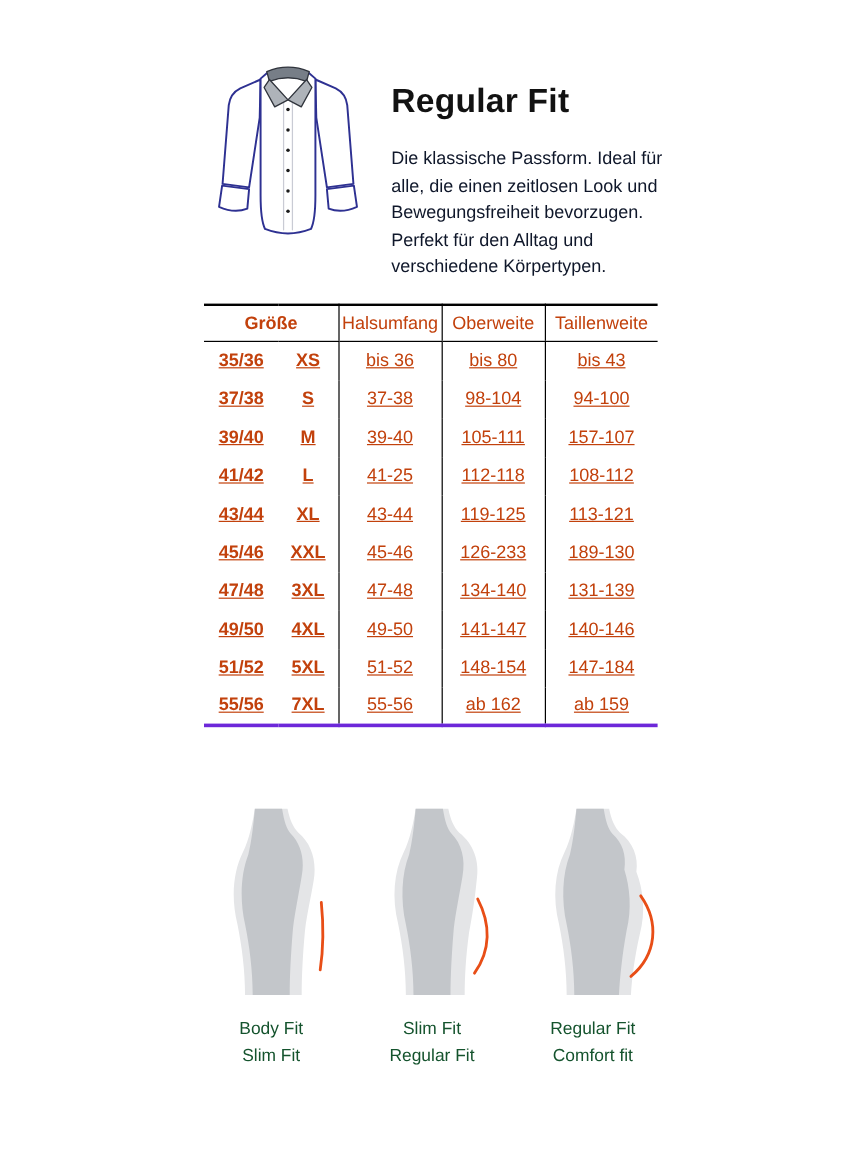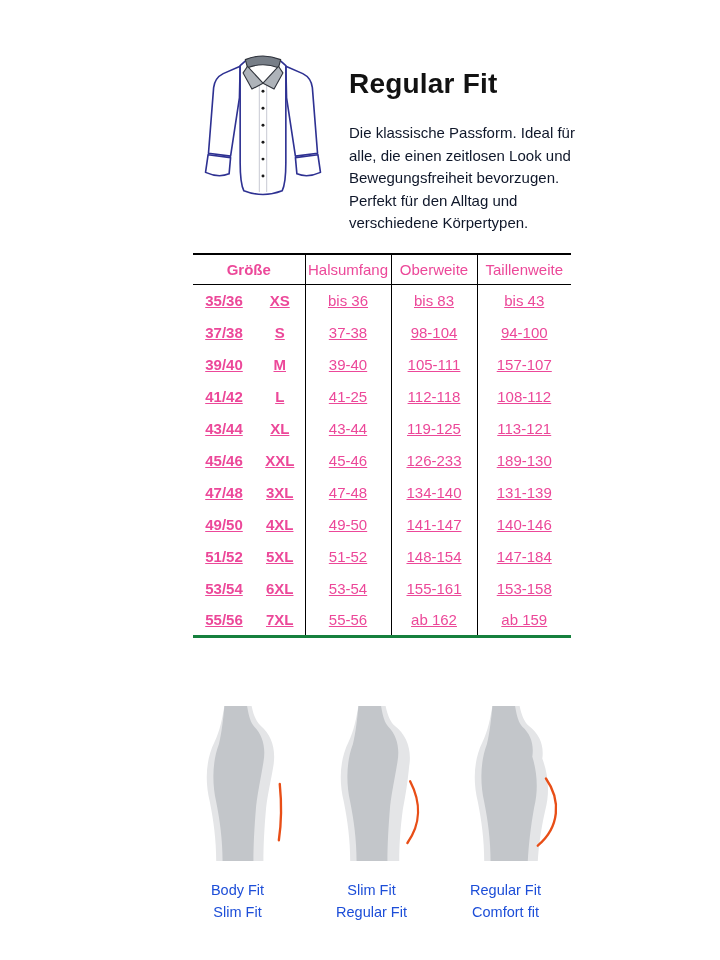--- a/index.html
+++ b/index.html
@@ -3,49 +3,49 @@
 <meta charset="utf-8">
 <style>
   * { margin:0; padding:0; box-sizing:border-box; }
   html,body { background:#fff; }
   body {
     width:720px; height:960px;
     font-family:"Liberation Sans", sans-serif;
     color:#141414;
     overflow:hidden;
   }
-  .page { position:relative; width:720px; height:960px; background:#fff;padding-left:23px; }
+  .page { position:relative; width:720px; height:960px; background:#fff; }
 
   
   .hero { display:flex; align-items:flex-start; padding:44px 0 0 170px; }
   .shirt-wrap { width:140px; flex:0 0 auto; }
   .shirt-wrap svg { width:140px; height:158px; display:block; }
   .hero-text { margin-left:16px; padding-top:24px; width:245px; }
   .page-title { font-size:28px; font-weight:600; color:#121212; letter-spacing:.2px; }
   .fit-desc { margin-top:22px; font-size:15px; line-height:1.5; color:#0f172a; }
 
   
   .table-wrap { margin:18px 0 0 170px; width:378px; }
   table.size-table {
     width:100%; border-collapse:collapse; table-layout:fixed;
-    border-top:2px solid #000; border-bottom:3px solid #15803d;
-    font-size:15px; color:#ec4899;
+    border-top:2px solid #000; border-bottom:3px solid #6d28d9;
+    font-size:15px; color:#c2410c;
   }
   .size-table th, .size-table td { text-align:center; vertical-align:middle; padding:0 2px; }
   .size-table thead th { height:31px; font-weight:400; border-bottom:1px solid #000; }
   .size-table thead th.hdr-groesse { font-weight:700; }
   .size-table tbody td { height:32px;text-decoration:underline; }
   .size-table .sep { border-left:1px solid #000; }
   .size-table td.bold { font-weight:700; }
 
   
   .fits { margin-top:66px; display:flex; justify-content:center; gap:12px; }
   .fit-item { width:122px; text-align:center; }
   .fit-item svg { width:118px; height:159px; display:block; margin:0 auto; }
-  .fit-label { margin-top:16px; font-size:14.5px; line-height:1.55; color:#1d4ed8; }
+  .fit-label { margin-top:16px; font-size:14.5px; line-height:1.55; color:#14532d; }
 </style>
 </head>
 <body>
 
 <div class="page">
 
   <div class="hero">
     <div class="shirt-wrap">
       <svg viewBox="0 0 190 212" xmlns="http://www.w3.org/2000/svg">
         <g stroke-linejoin="round" stroke-linecap="round">
@@ -97,21 +97,21 @@
           <th class="sep">Halsumfang</th>
           <th class="sep">Oberweite</th>
           <th class="sep">Taillenweite</th>
         </tr>
       </thead>
       <tbody>
         <tr>
           <td class="bold">35/36</td>
           <td class="bold">XS</td>
           <td class="sep">bis 36</td>
-          <td class="sep">bis 83</td>
+          <td class="sep">bis 80</td>
           <td class="sep">bis 43</td>
         </tr>
         <tr>
           <td class="bold">37/38</td>
           <td class="bold">S</td>
           <td class="sep">37-38</td>
           <td class="sep">98-104</td>
           <td class="sep">94-100</td>
         </tr>
         <tr>
@@ -157,27 +157,20 @@
           <td class="sep">140-146</td>
         </tr>
         <tr>
           <td class="bold">51/52</td>
           <td class="bold">5XL</td>
           <td class="sep">51-52</td>
           <td class="sep">148-154</td>
           <td class="sep">147-184</td>
         </tr>
         <tr>
-          <td class="bold">53/54</td>
-          <td class="bold">6XL</td>
-          <td class="sep">53-54</td>
-          <td class="sep">155-161</td>
-          <td class="sep">153-158</td>
-        </tr>
-        <tr>
           <td class="bold">55/56</td>
           <td class="bold">7XL</td>
           <td class="sep">55-56</td>
           <td class="sep">ab 162</td>
           <td class="sep">ab 159</td>
         </tr>
       </tbody>
     </table>
   </div>
 

